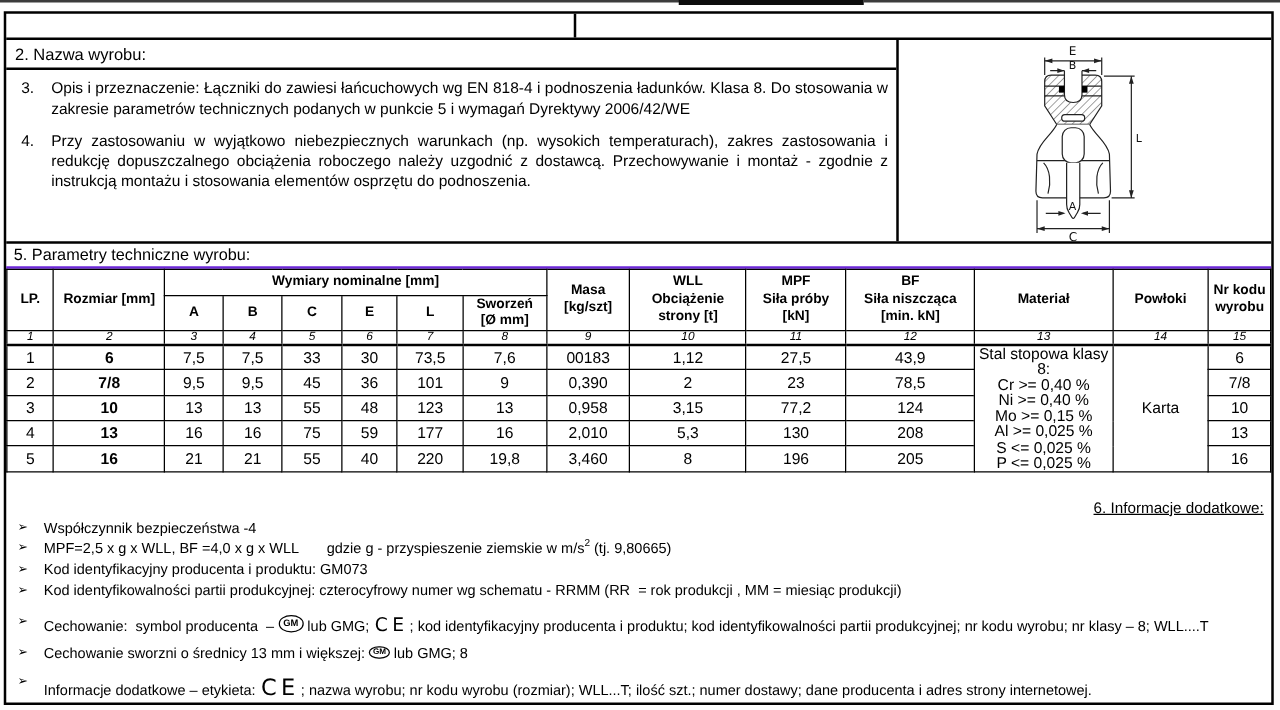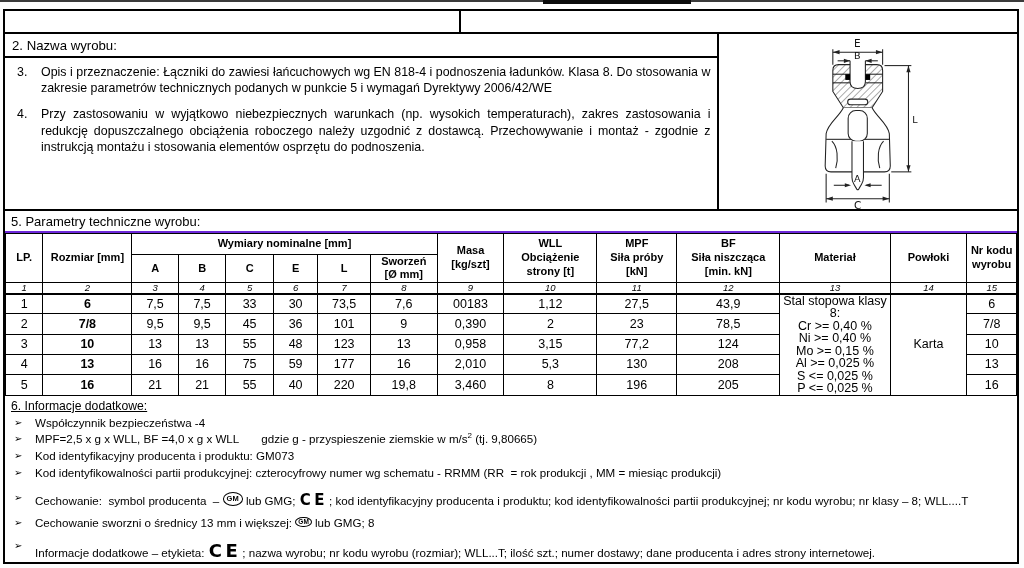--- a/index.html
+++ b/index.html
@@ -51,37 +51,37 @@
   tr.tier2 th { height:23px; }
   tr.colnum td { height:11px; font-size:9.5px; font-style:italic; line-height:1;
     border-bottom:2px solid #000; }
   tr.data td { height:15px; font-size:12.5px; line-height:1; }
   td.bold { font-weight:bold; }
   td.material-cell { font-size:8.6px; line-height:1.18; vertical-align:middle; }
   td.material-cell span { display:block; }
   td.powloki-cell { font-size:11px; }
 
   .additional { flex:1; padding:2px 6px 0 4px; font-size:11.6px; }
-  .add-heading { text-decoration:underline; font-size:12.2px; margin:1px 0 3px 2px; }
+  .add-heading { text-decoration:underline; font-size:12.2px; margin:19px 0 3px 2px;text-align:right; }
   .bullet { display:flex; margin-top:2px; }
   .bullet .mk { width:26px; padding-left:5px; flex-shrink:0; font-size:10px; line-height:1.4; }
   .bullet .bt { flex:1; line-height:1.28; }
   .bullet.b5 { margin-top:10px; }
   .bullet.b6 { margin-top:6px; }
   .bullet.b7 { margin-top:8px; }
   sup.sq { font-size:8px; vertical-align:super; line-height:0; }
   .gm {
     display:inline-block; border:1px solid #000; border-radius:50%；
   }
   .gm {
     display:inline-block; border:1px solid #000; border-radius:50%;
     font-size:7.5px; font-weight:bold; padding:1px 3px; transform:translateY(-4px);
   }
   .gm.gm-sm { font-size:6.5px; padding:0 2px; transform:translateY(-3px); }
-  .ce { font-weight:bold; font-size:15px; letter-spacing:3.5px; padding:0 1px;
+  .ce { font-weight:normal; font-size:15px; letter-spacing:3.5px; padding:0 1px;
         font-family:"DejaVu Sans", sans-serif; }
   .ce.ce-lg { font-size:18px; }
 </style>
 </head>
 <body>
 
 <div class="page">
   <div class="scan-line-l"></div>
   <div class="scan-bar"></div>
   <div class="scan-line-r"></div>

